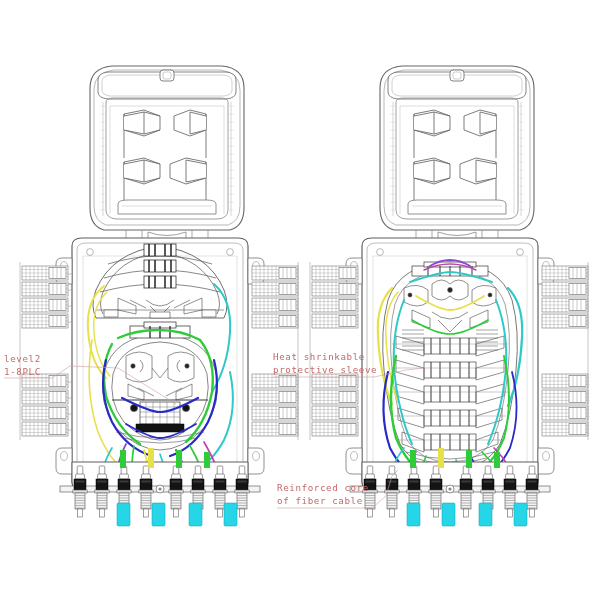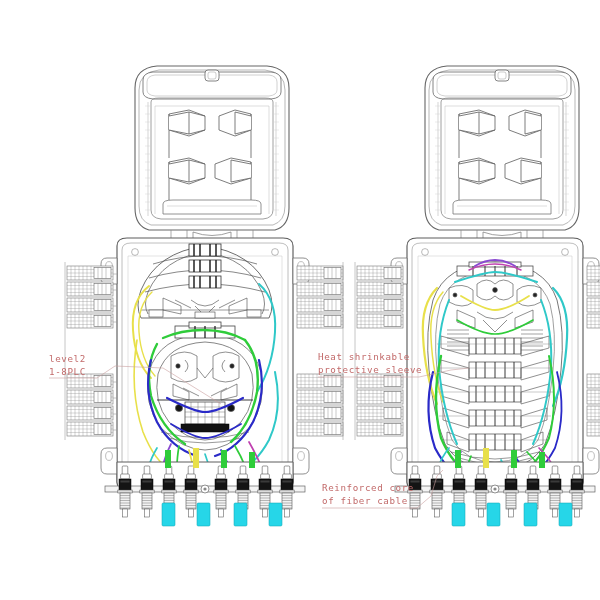--- a/index.html
+++ b/index.html
@@ -1,19 +1,19 @@
 <!DOCTYPE html>
 <html><head>
 <meta charset="utf-8">
 <title>Fiber Distribution Box Diagram</title>
 <style>
   html,body{margin:0;padding:0;background:#ffffff;}
   body{width:600px;height:600px;overflow:hidden;
        font-family:"DejaVu Sans Mono","Liberation Mono",monospace;}
-  #stage{position:relative;width:544px;height:600px;background:#fff;padding-left:45px;}
+  #stage{position:relative;width:544px;height:600px;background:#fff;}
   svg{display:block;}
   .lbl{font-family:"DejaVu Sans Mono","Liberation Mono",monospace;
        font-size:9.2px;letter-spacing:.6px;fill:#c26a6a;}
   .lbl-u{stroke:#c9a0a0;stroke-width:.6;fill:none;}
   .leader{stroke:#c9a0a0;stroke-width:.6;fill:none;}
 </style>
 </head>
 <body>
 
 <div id="stage">

